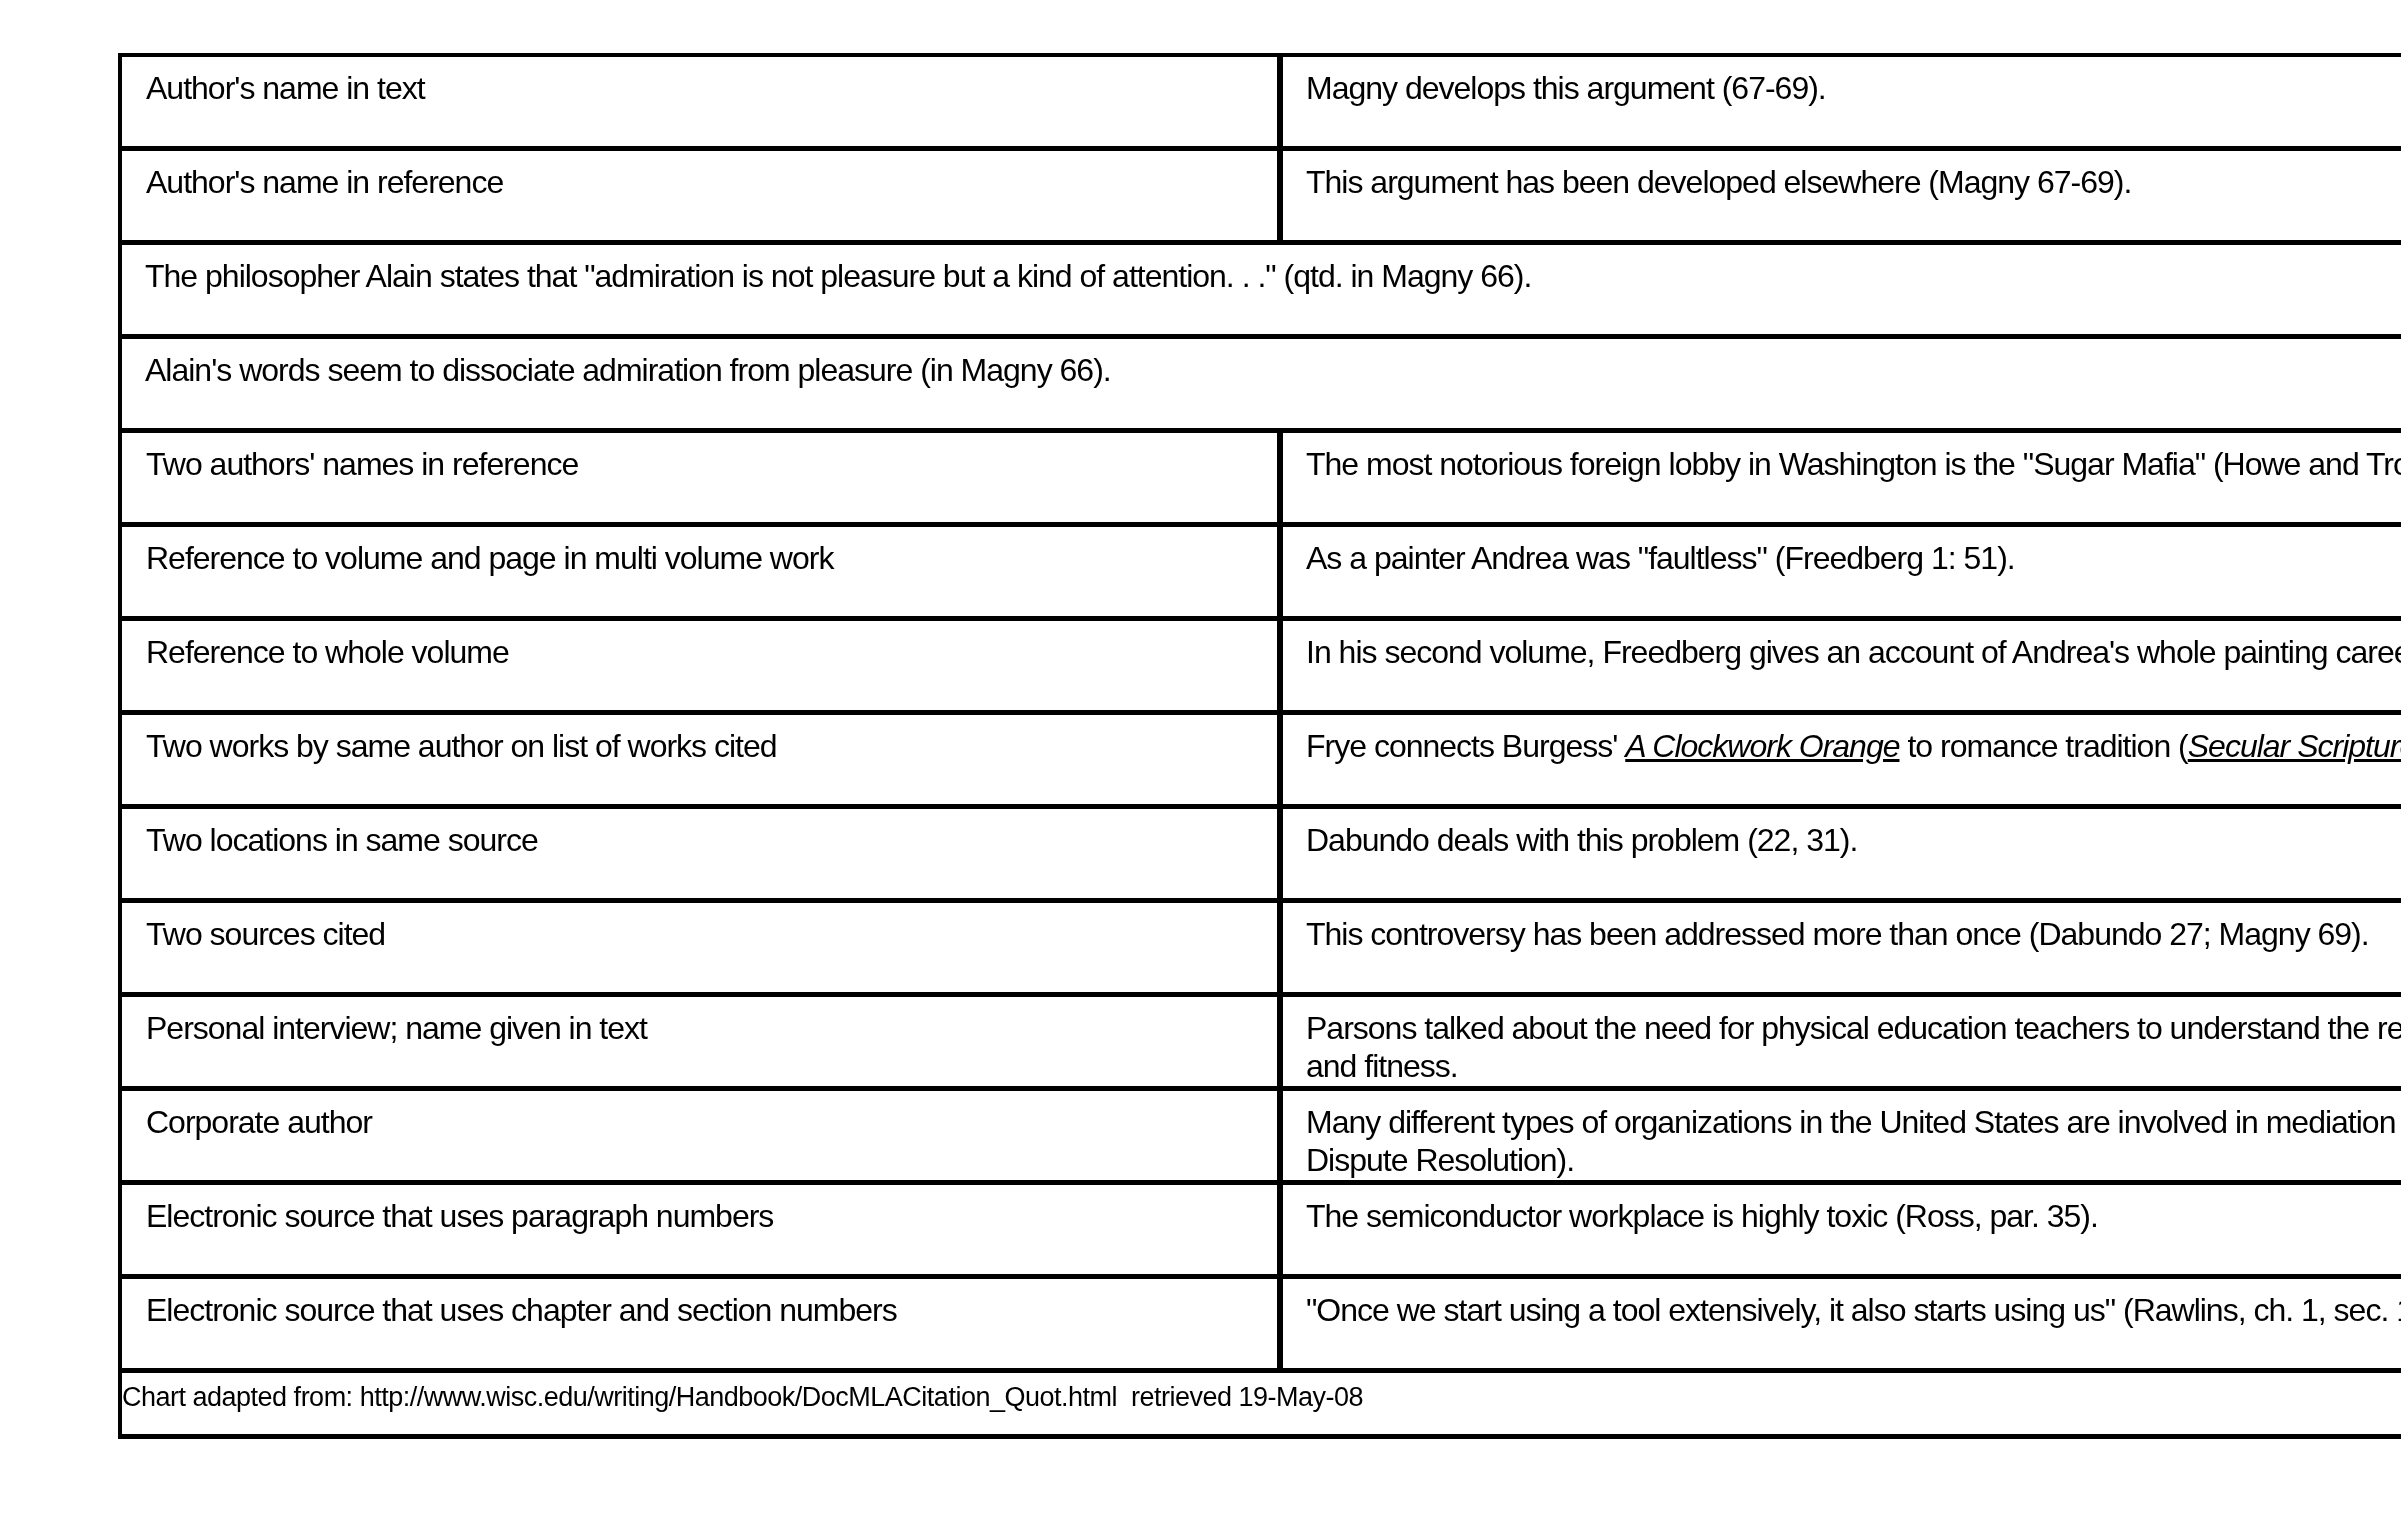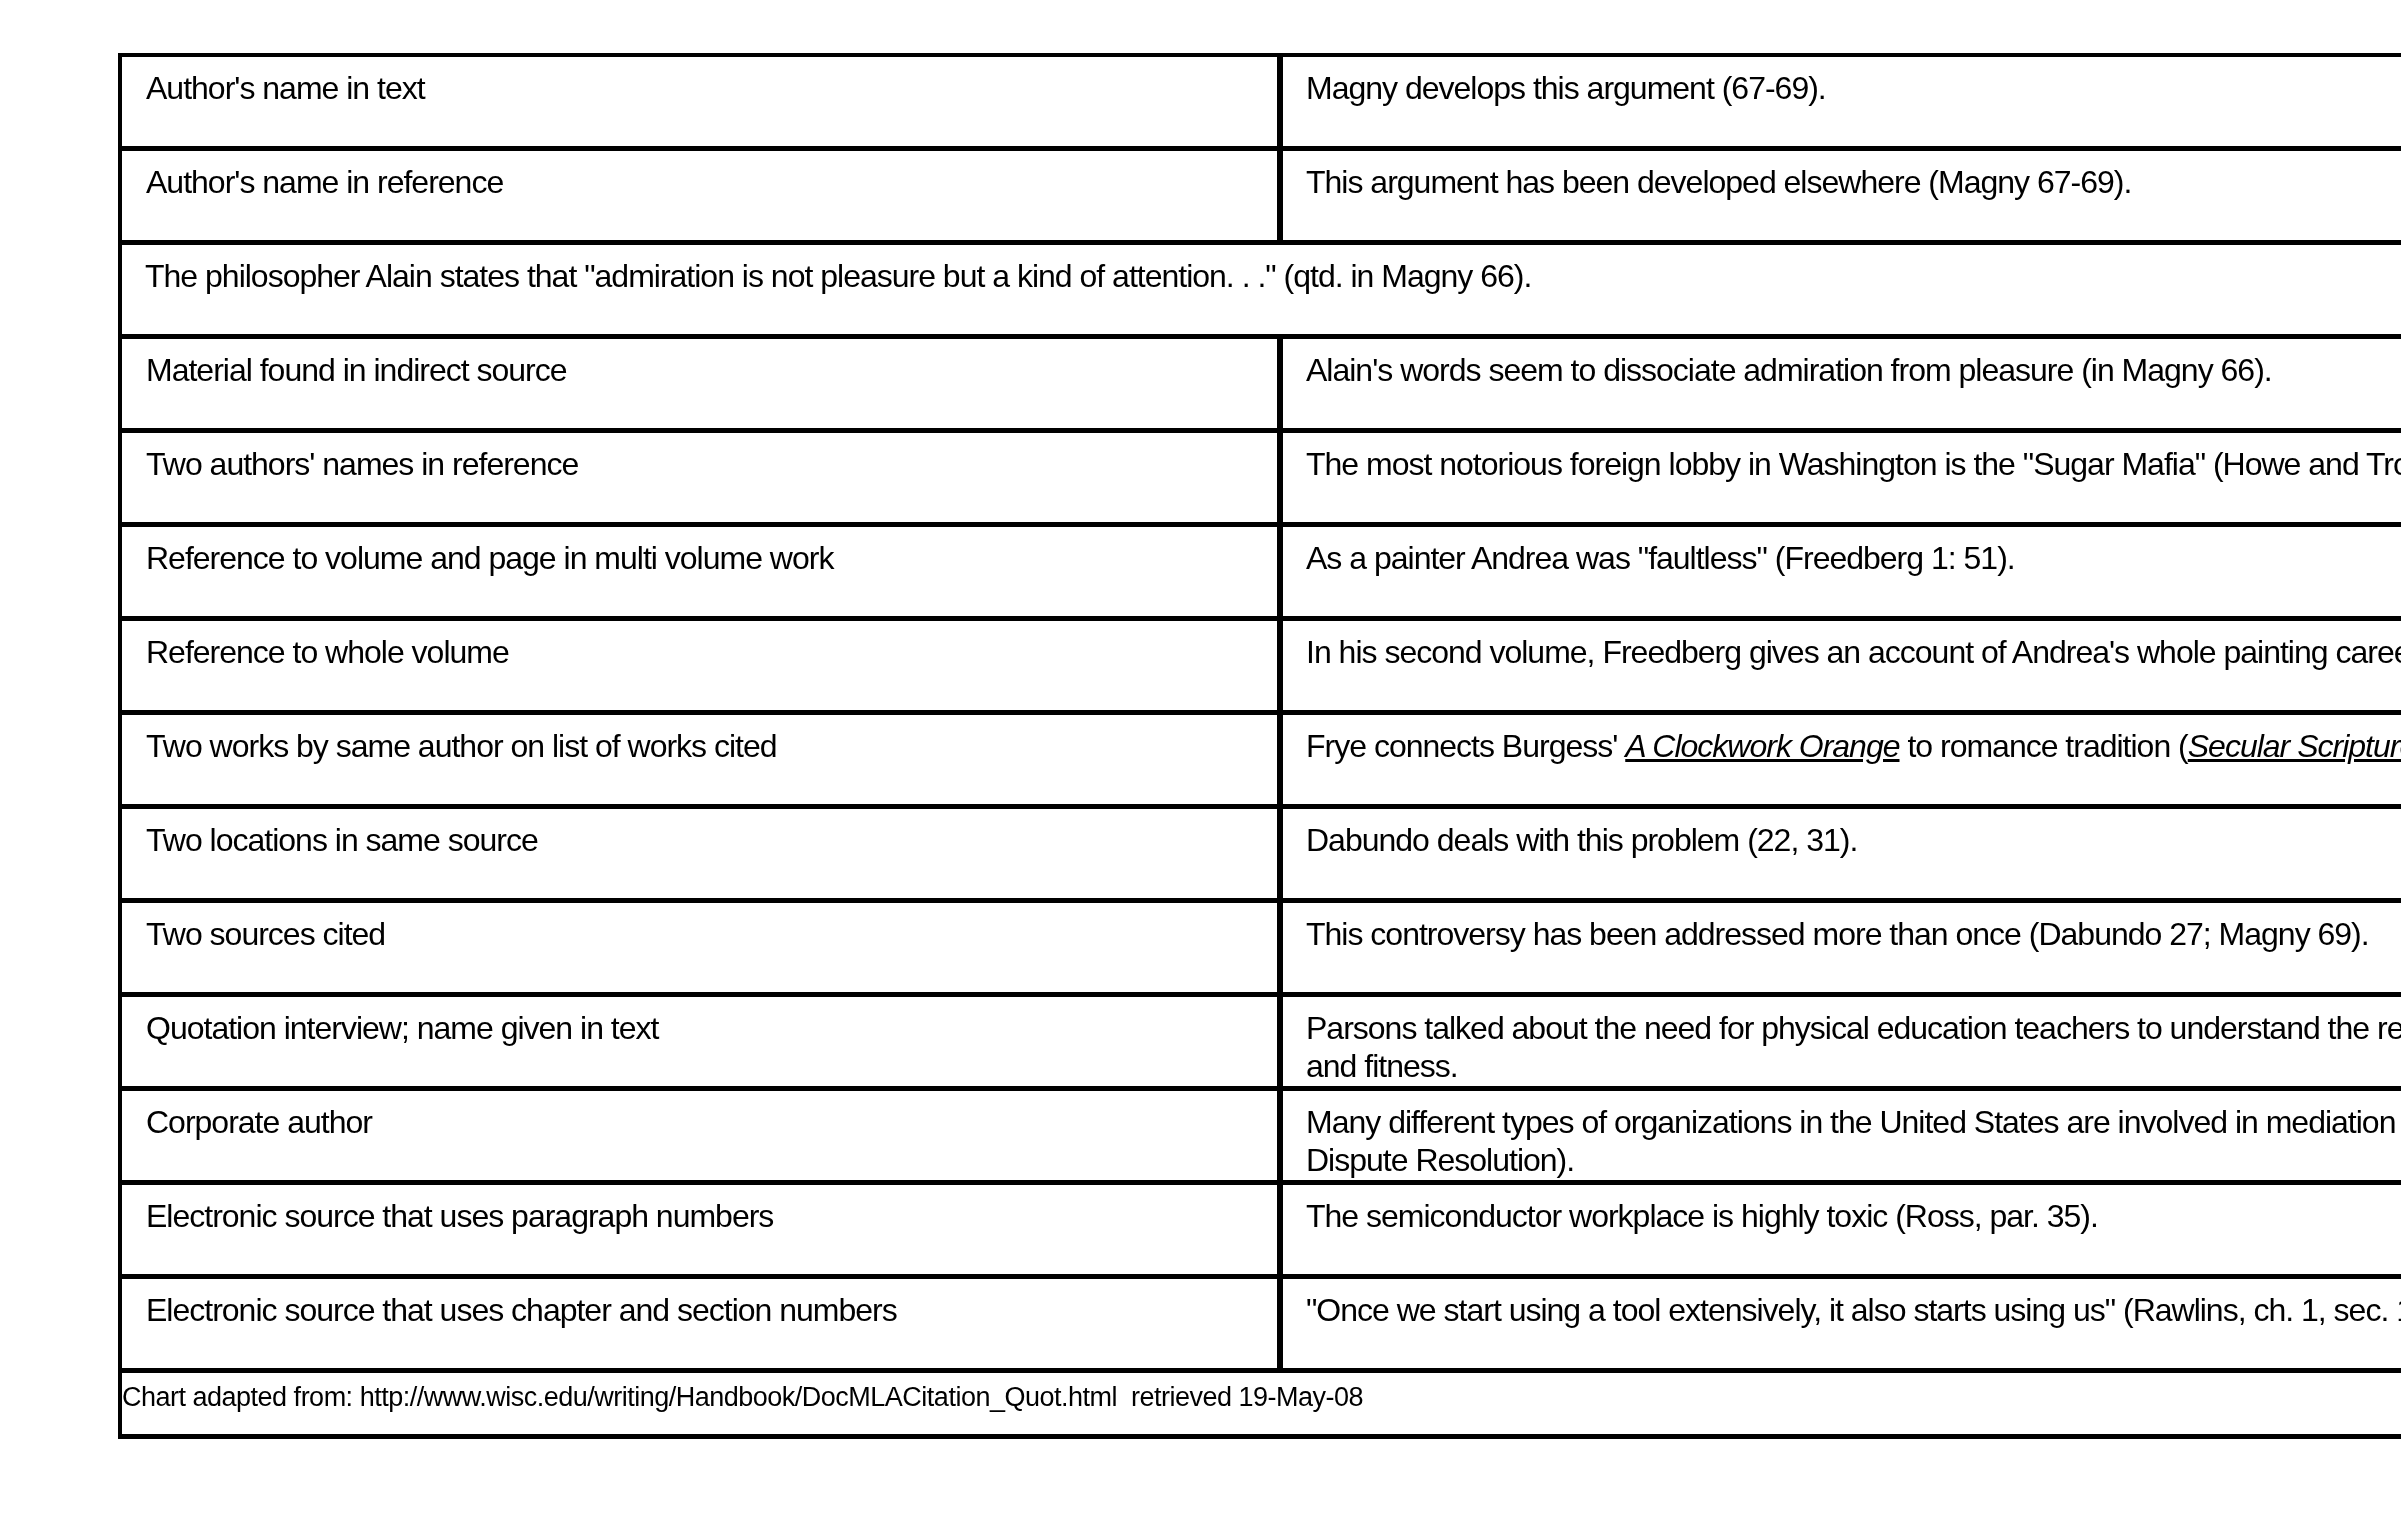--- a/index.html
+++ b/index.html
@@ -85,23 +85,20 @@
     <div class="cell cell-example">
       <span><span>This argument has been developed elsewhere (Magny 67-69).</span></span>
     </div>
   </div>
       <div class="t-row">
     <div class="cell cell-example">
       <span><span>The philosopher Alain states that "admiration is not pleasure but a kind of attention. . ." (qtd. in Magny 66).</span></span>
     </div>
   </div>
       <div class="t-row">
-    <div class="cell cell-label">
-      <span>Material found in indirect source</span>
-    </div>
     <div class="cell cell-example">
       <span><span>Alain's words seem to dissociate admiration from pleasure (in Magny 66).</span></span>
     </div>
   </div>
       <div class="t-row">
     <div class="cell cell-label">
       <span>Two authors' names in reference</span>
     </div>
     <div class="cell cell-example">
       <span><span>The most notorious foreign lobby in Washington is the "Sugar Mafia" (Howe and Trott 134).</span></span>
@@ -142,21 +139,21 @@
       <div class="t-row">
     <div class="cell cell-label">
       <span>Two sources cited</span>
     </div>
     <div class="cell cell-example">
       <span><span>This controversy has been addressed more than once (Dabundo 27; Magny 69).</span></span>
     </div>
   </div>
       <div class="t-row">
     <div class="cell cell-label">
-      <span>Quotation interview; name given in text</span>
+      <span>Personal interview; name given in text</span>
     </div>
     <div class="cell cell-example">
       <span><span>Parsons talked about the need for physical education teachers to understand the relationship between physical activity and fitness.</span></span>
     </div>
   </div>
       <div class="t-row">
     <div class="cell cell-label">
       <span>Corporate author</span>
     </div>
     <div class="cell cell-example">

